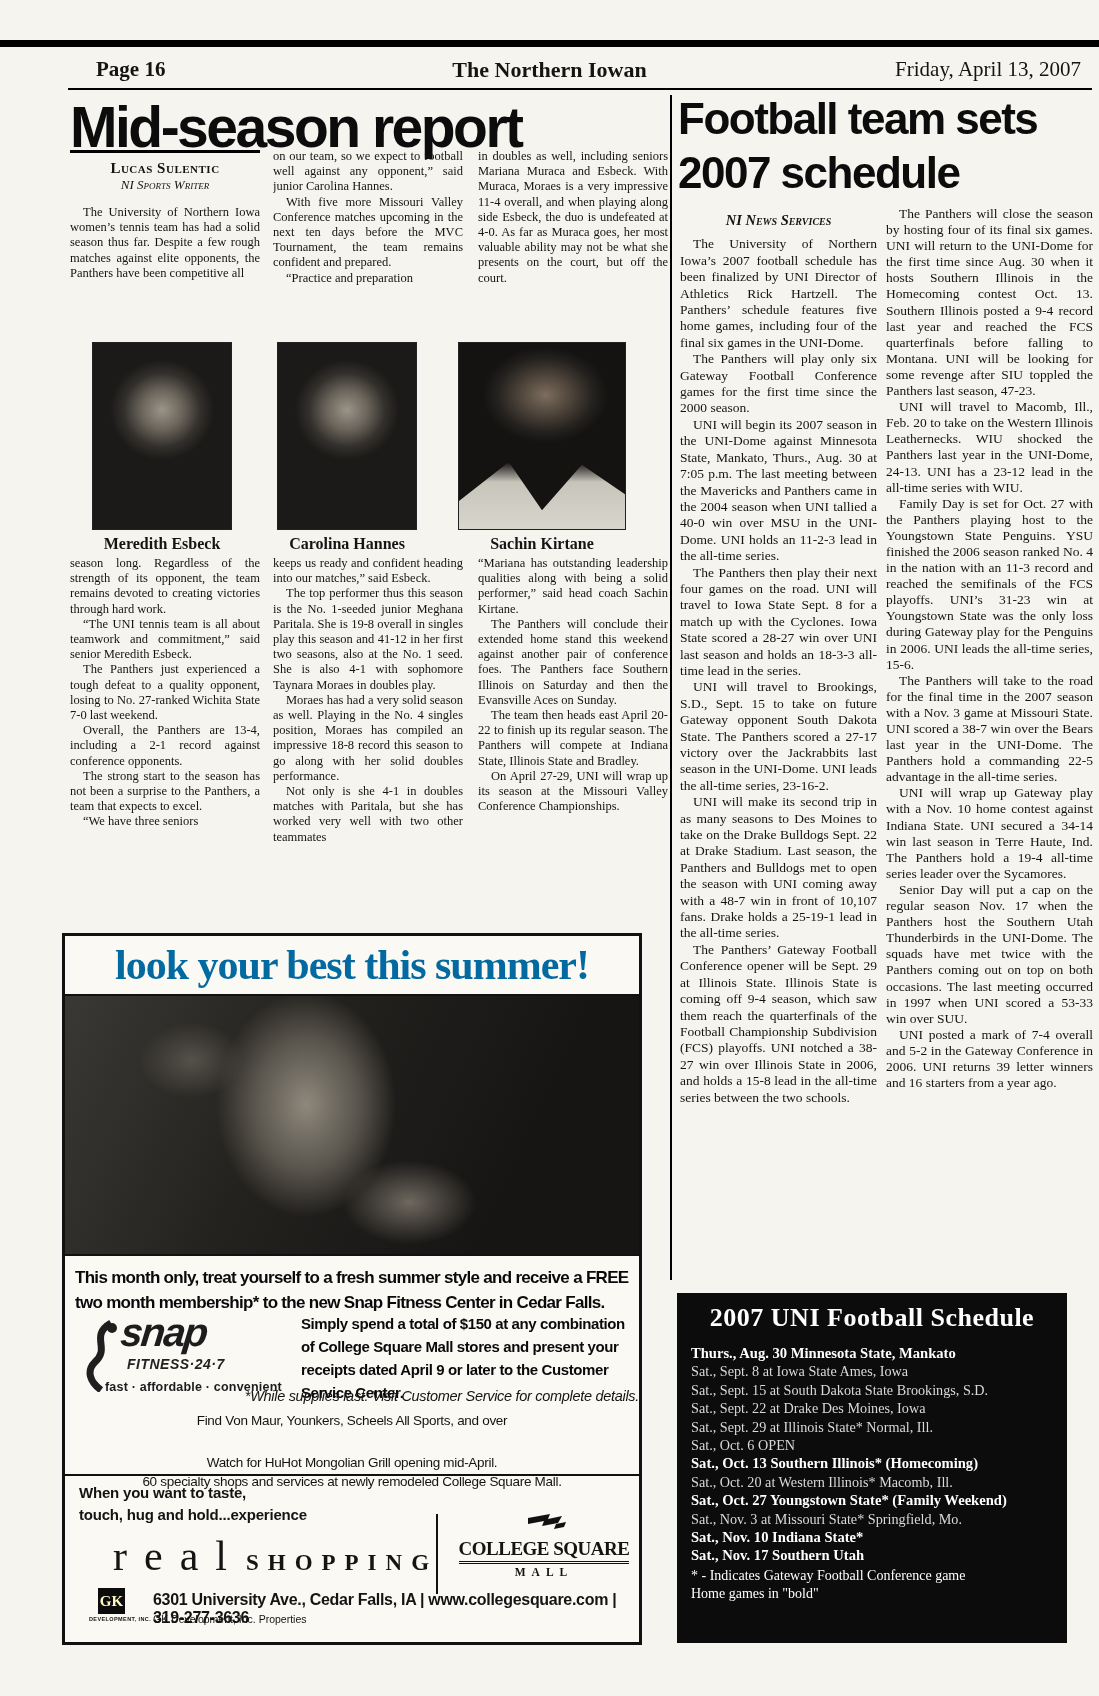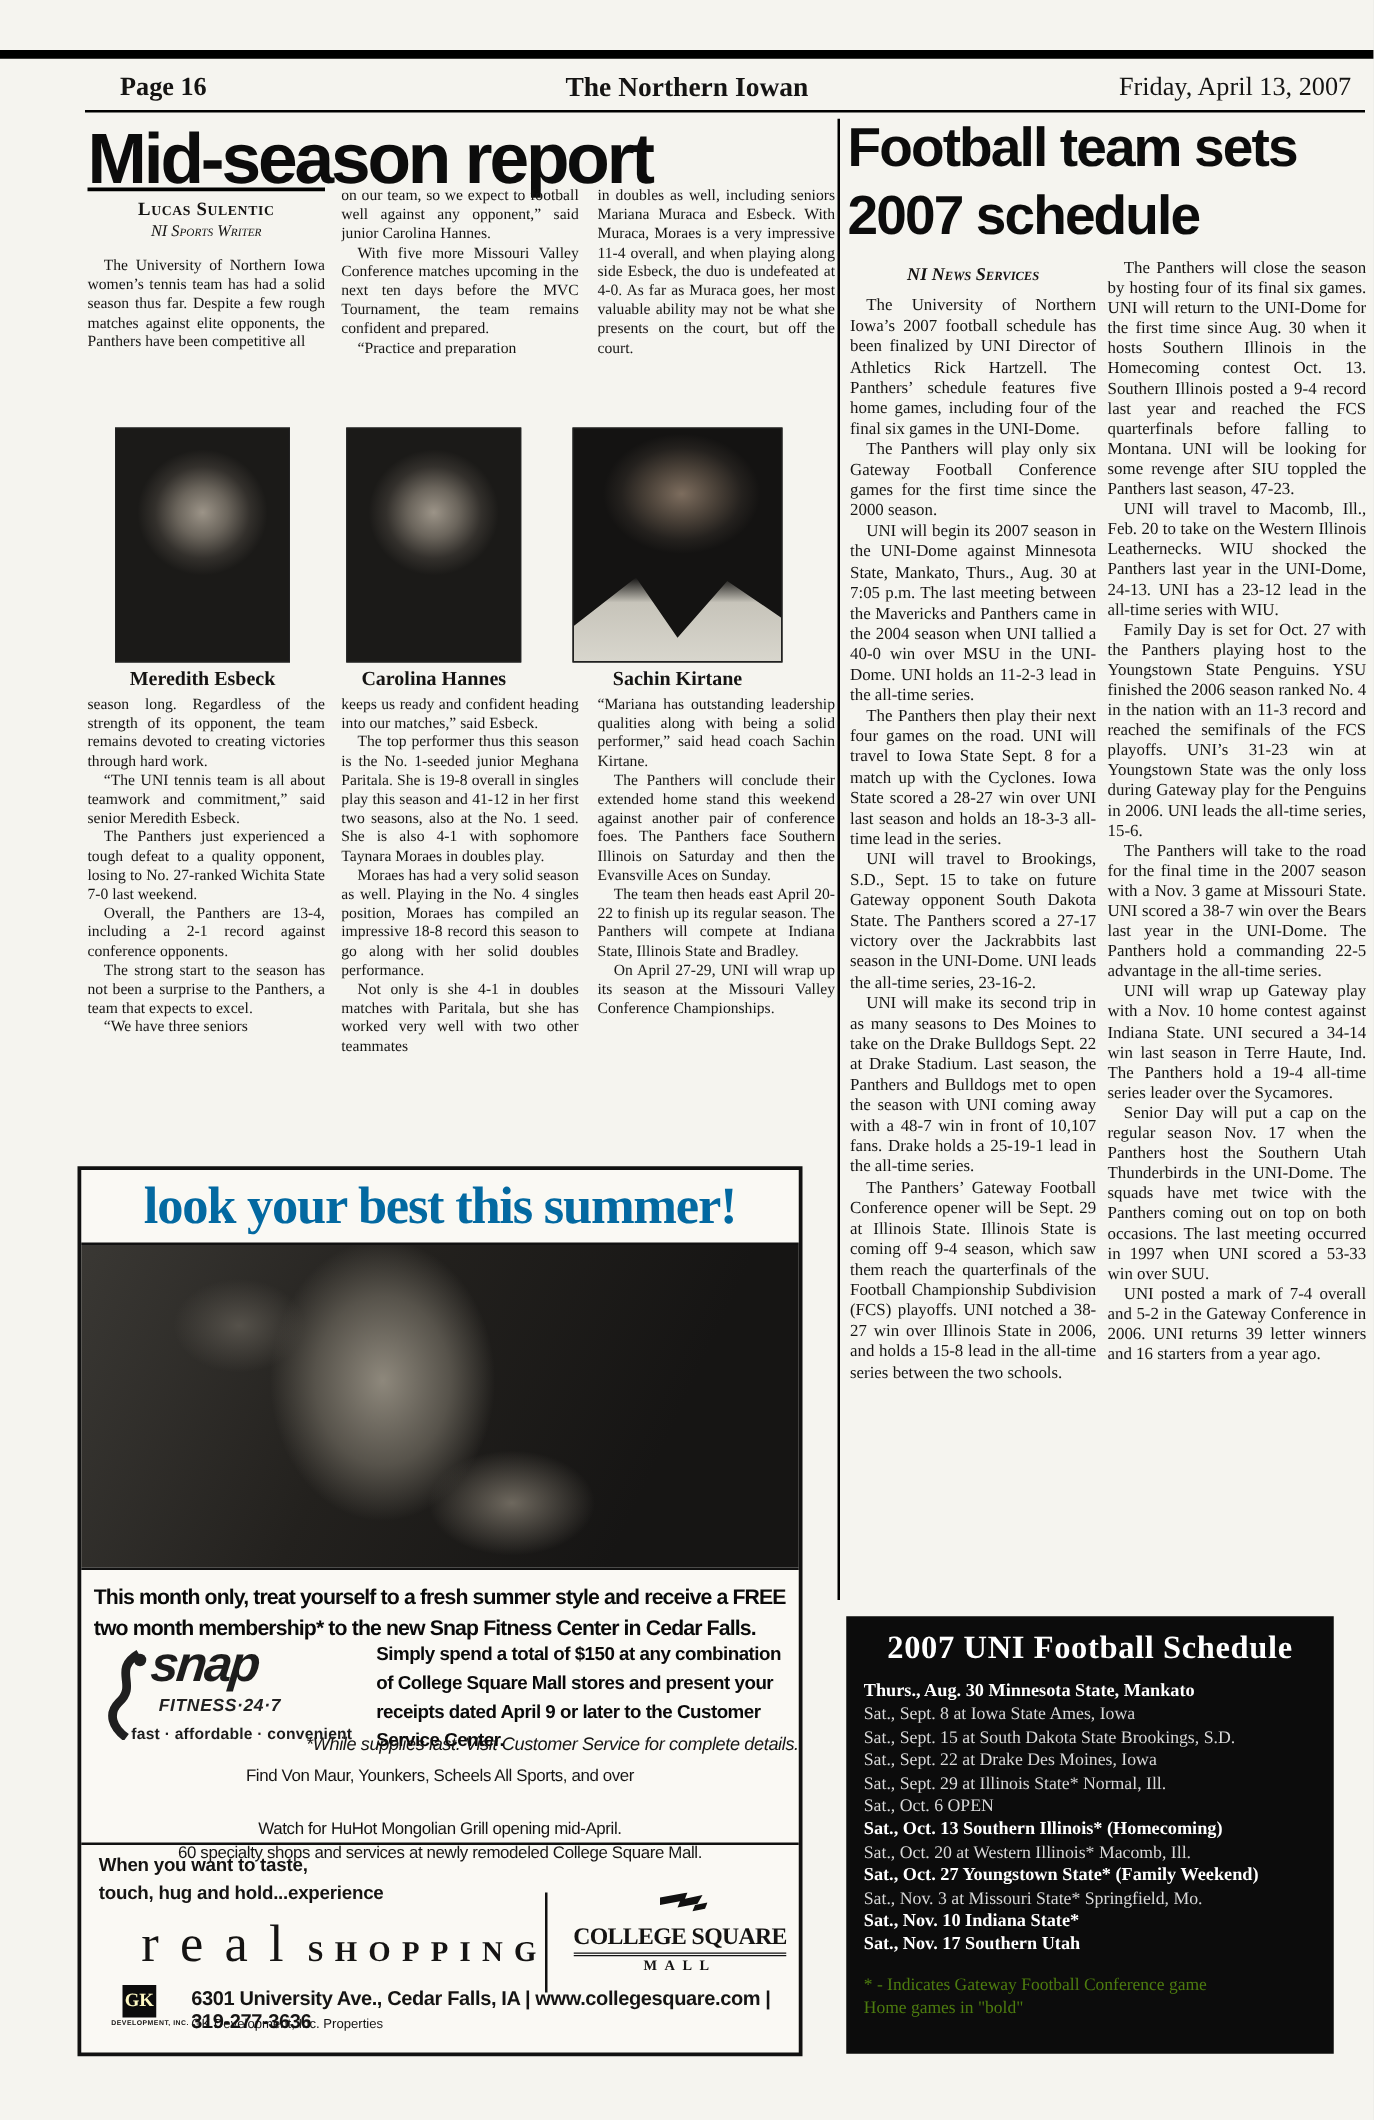--- a/index.html
+++ b/index.html
@@ -112,21 +112,21 @@
   .ad-addr { position:absolute; left:88px; top:655px; font-weight:bold; font-size:16px; letter-spacing:-0.3px; }
   .ad-props { position:absolute; left:88px; top:677px; font-size:10.5px; }
 
   
   .sched-box { position:absolute; left:677px; top:1293px; width:390px; height:350px;
     background:#0c0c0c; color:#e6e6e6; padding:10px 14px 8px 14px; }
   .sched-title { text-align:center; color:#fff; font-weight:bold; font-size:26px;
     letter-spacing:0.5px; margin-bottom:11px; }
   .sched-row { font-size:14.2px; line-height:18.4px; text-align:justify; color:#d9d9d9; }
   .sched-row.bold { font-weight:bold; color:#fff; font-size:14.6px; }
-  .sched-note { margin-top:15px; color:#4d7c0f; font-size:14px; line-height:18.5px; }
+  .sched-note { margin-top:2px; color:#ffffff; font-size:14px; line-height:18.5px; }
 </style>
 </head>
 <body>
 
 <div class="page">
 
   <div class="rule-top"></div>
   <div class="hdr-page">Page 16</div>
   <div class="hdr-paper">The Northern Iowan</div>
   <div class="hdr-date">Friday, April 13, 2007</div>

